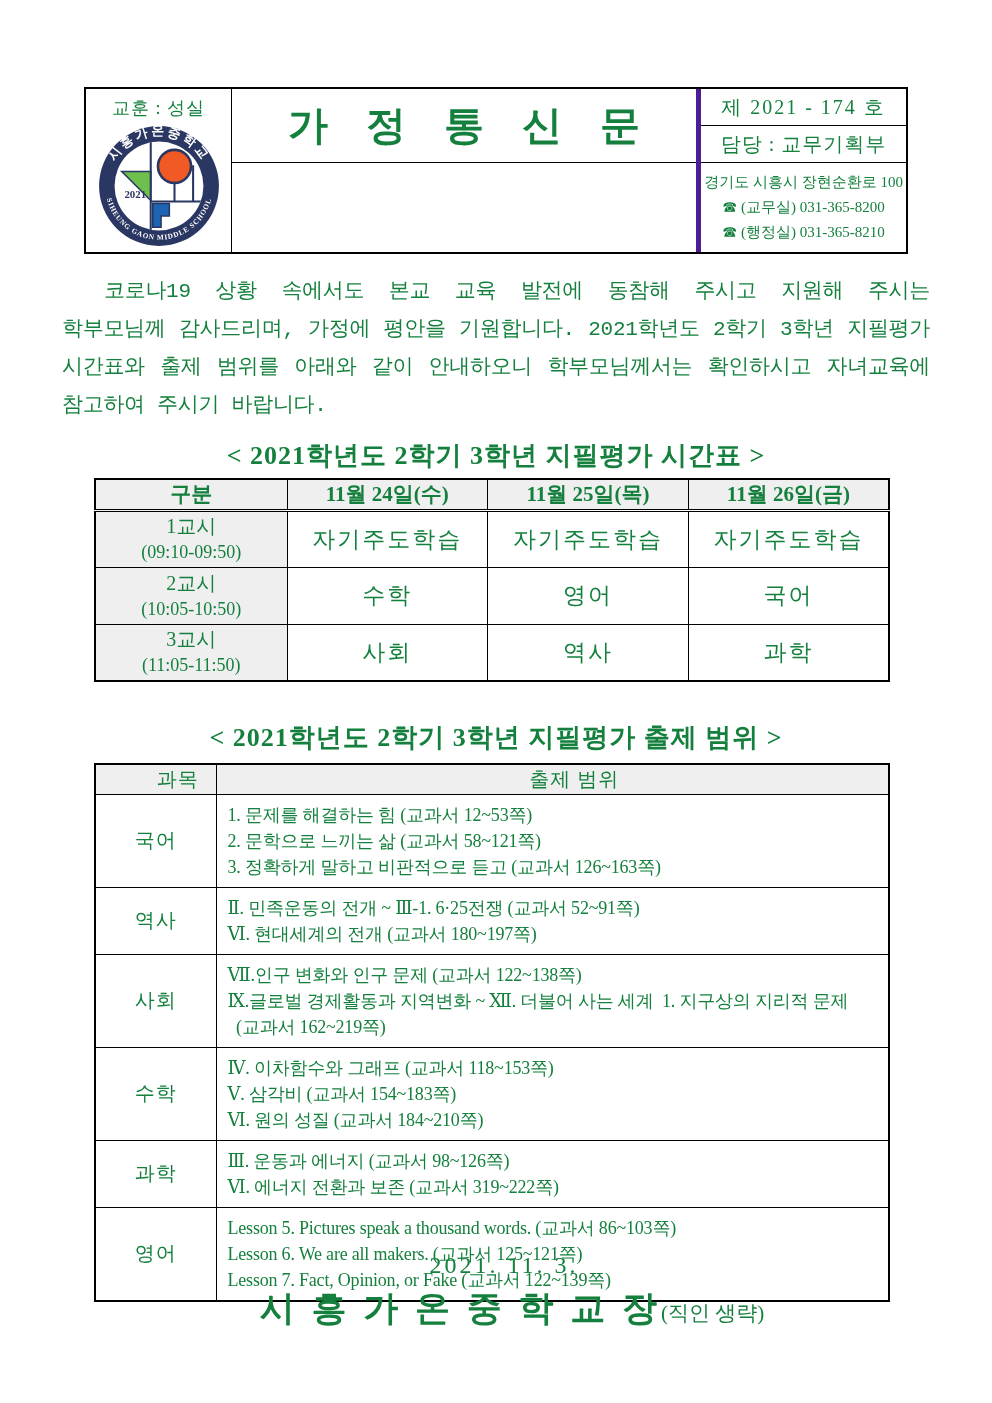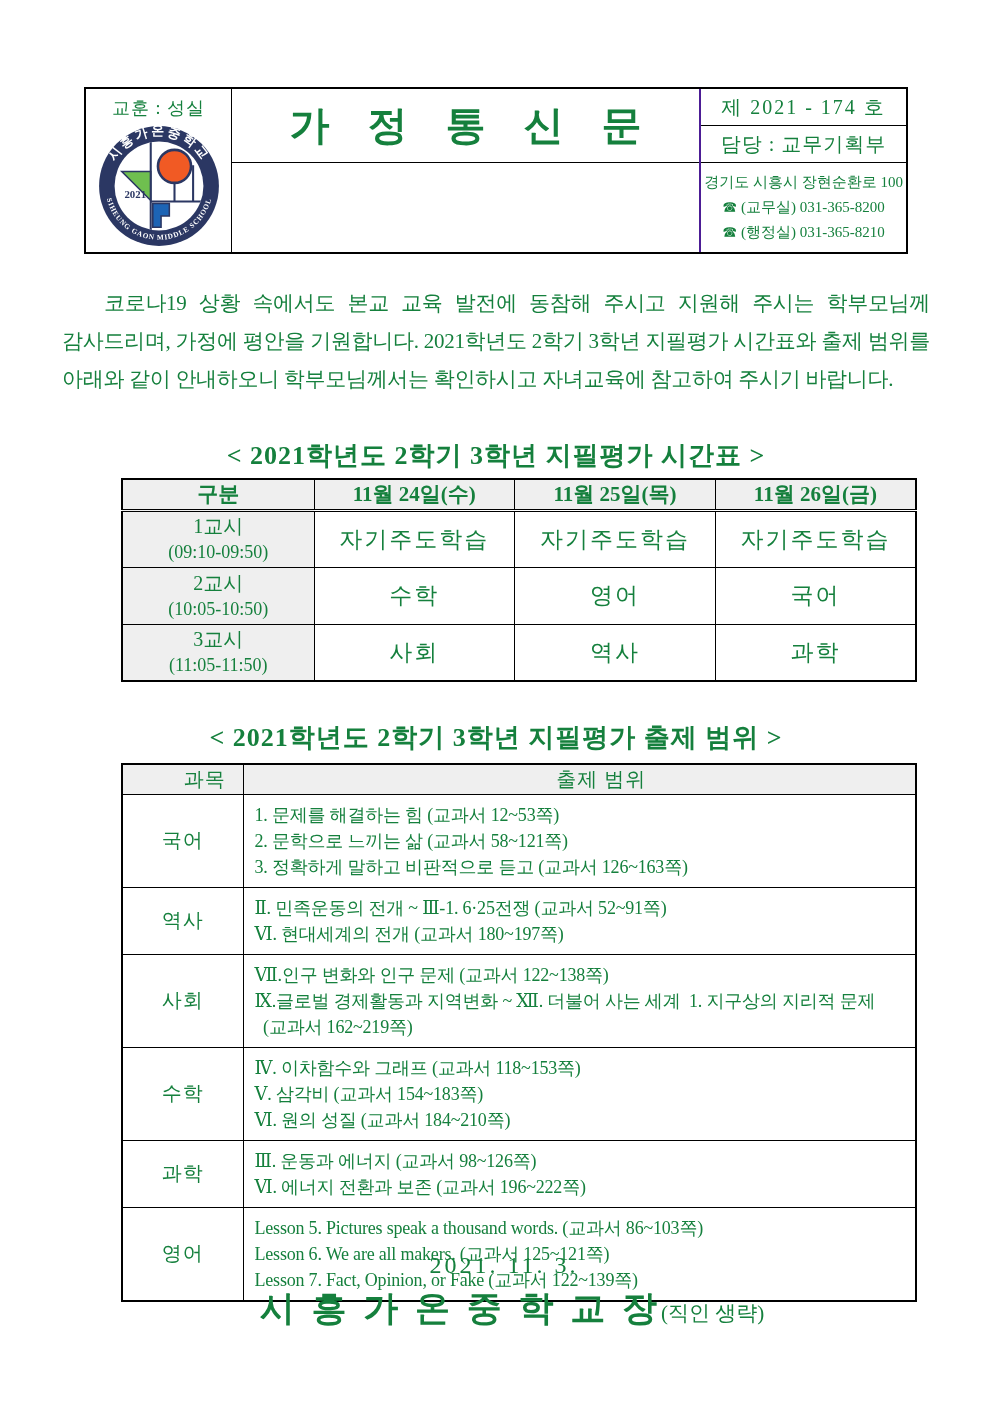--- a/index.html
+++ b/index.html
@@ -25,21 +25,21 @@
     grid-template-columns: 146px 1fr 205px;
   }
   .h-left {
     border-right: 1px solid #000;
     padding-top: 7px;
     text-align: center;
   }
   .motto { font-size: 18px; letter-spacing: 1px; }
   .logo-svg { width: 124px; height: 124px; margin-top: 4px; }
 
-  .h-mid { border-right: 2px solid #4c1d95; display: flex; flex-direction: column; }
+  .h-mid { border-right: 5px solid #4c1d95; display: flex; flex-direction: column; }
   .h-title {
     height: 74px;
     border-bottom: 1px solid #000;
     display: flex; align-items: center; justify-content: center;
     font-size: 40px; font-weight: bold; letter-spacing: 14px;
     text-indent: 14px;
   }
   .h-sub {
     flex: 1;
     display: flex; flex-direction: column; align-items: center; justify-content: center;
@@ -59,46 +59,47 @@
   }
   .h-contact {
     flex: 1;
     display: flex; flex-direction: column; align-items: center; justify-content: center;
     font-size: 15px; line-height: 25px;
   }
 
   
   .intro {
     position: absolute;
-    left: 62px; top: 284px;
+    left: 62px; top: 273px;
     width: 868px;
     font-size: 21px;
     line-height: 38px;
     text-align: justify;
     text-indent: 42px;
     letter-spacing: -0.3px;
     word-break: keep-all;
+    font-family: Liberation Mono, monospace;
   }
 
   
   .sec-title {
     position: absolute;
     left: 0; width: 100%;
     text-align: center;
     font-size: 26px;
     font-weight: bold;
     letter-spacing: 1px;
   }
   .sec-title-1 { top: 438px; }
   .sec-title-2 { top: 720px; }
 
   
   table {
     position: absolute;
-    left: 121px;
+    left: 94px;
     width: 796px;
     border-collapse: collapse;
     border: 2px solid #000;
     table-layout: fixed;
   }
   th, td { border: 1px solid #000; }
 
   .timetable { top: 478px; }
   .timetable th {
     height: 31px;
@@ -296,21 +297,21 @@
         <td class="range-cell">
           <div class="range-line">Ⅳ. 이차함수와 그래프 (교과서 118~153쪽)</div>
           <div class="range-line">Ⅴ. 삼각비 (교과서 154~183쪽)</div>
           <div class="range-line">Ⅵ. 원의 성질 (교과서 184~210쪽)</div>
         </td>
       </tr>
       <tr>
         <td class="subject-cell">과학</td>
         <td class="range-cell">
           <div class="range-line">Ⅲ. 운동과 에너지 (교과서 98~126쪽)</div>
-          <div class="range-line">Ⅵ. 에너지 전환과 보존 (교과서 196~222쪽)</div>
+          <div class="range-line">Ⅵ. 에너지 전환과 보존 (교과서 319~222쪽)</div>
         </td>
       </tr>
       <tr>
         <td class="subject-cell">영어</td>
         <td class="range-cell">
           <div class="range-line">Lesson 5. Pictures speak a thousand words. (교과서 86~103쪽)</div>
           <div class="range-line">Lesson 6. We are all makers. (교과서 125~121쪽)</div>
           <div class="range-line">Lesson 7. Fact, Opinion, or Fake (교과서 122~139쪽)</div>
         </td>
       </tr>

